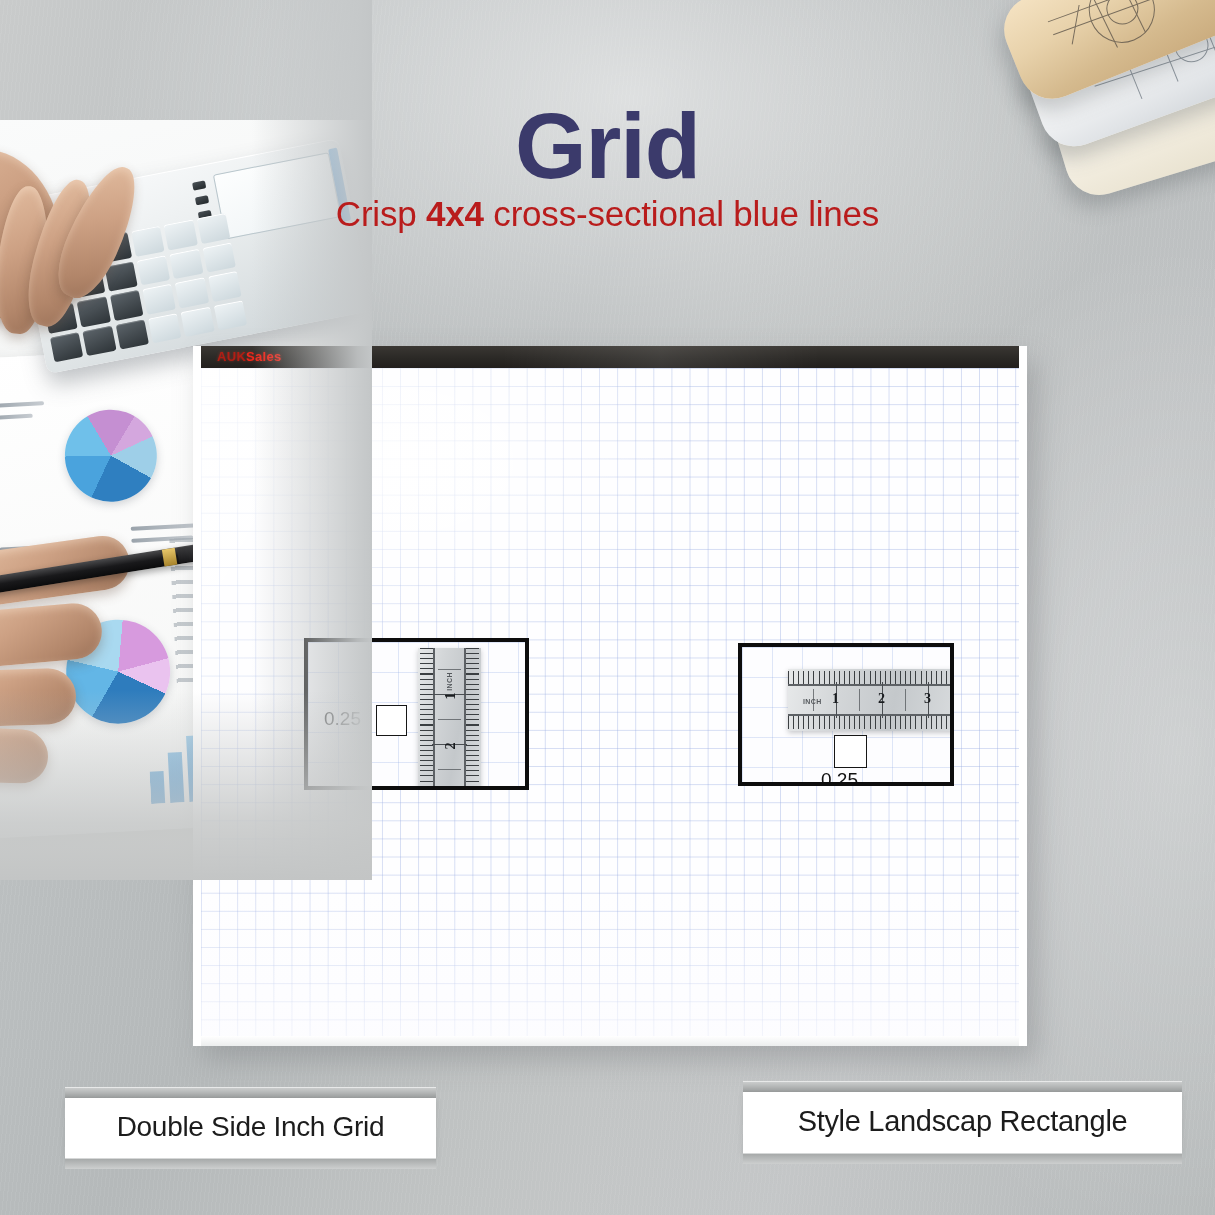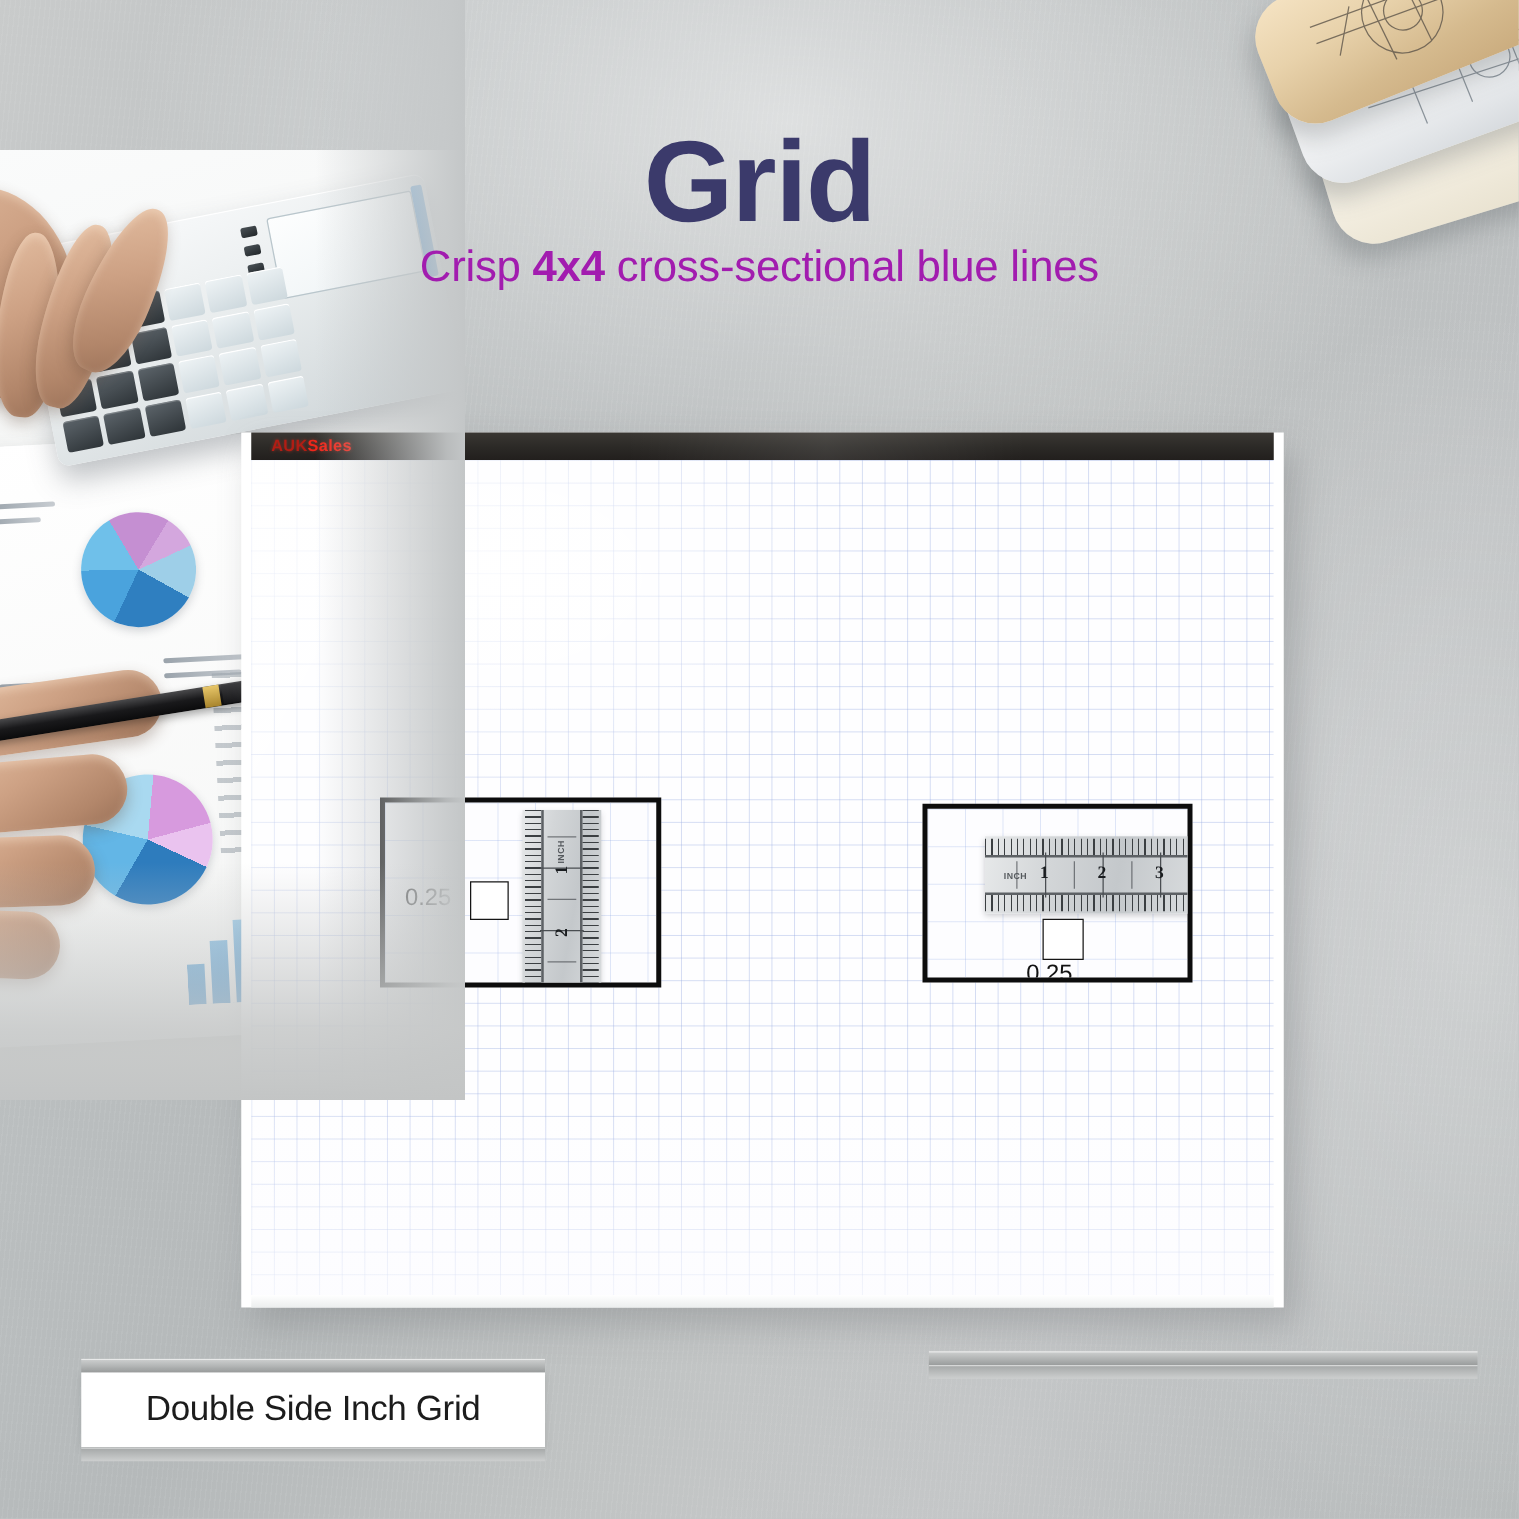--- a/index.html
+++ b/index.html
@@ -206,21 +206,21 @@
   }
   .title {
     font-size:92px; font-weight:bold; letter-spacing:-1px;
     color:#3b3a6b; line-height:1;
   }
   .sub1 {
     margin-top:34px; font-size:35px; color:#151515; letter-spacing:-.2px;
   }
   .sub1 b { font-weight:bold; }
   .sub2 {
-    margin-top:2px; font-size:35px; color:#a21caf; letter-spacing:-.2px;
+    margin-top:2px; font-size:35px; color:#b91c1c; letter-spacing:-.2px;
   }
   .sub2 b { font-weight:bold; }
 
   
   .pad {
     position:absolute; left:193px; top:346px; width:834px; height:700px;
     background:#ffffff; z-index:25;
     box-shadow:10px 14px 26px rgba(110,115,118,.34);
   }
   .pad-strip {
@@ -514,16 +514,19 @@
   <div class="feat feat-l">
     <div class="feat-bar"></div>
     <div class="feat-box">
       <span>Double Side Inch Grid</span>
     </div>
     <div class="feat-bar bot"></div>
   </div>
 
   <div class="feat feat-r">
     <div class="feat-bar"></div>
+    <div class="feat-box">
+      <span>Style Landscap Rectangle</span>
+    </div>
     <div class="feat-bar bot"></div>
   </div>
 
 </div>
 
 </body></html>

